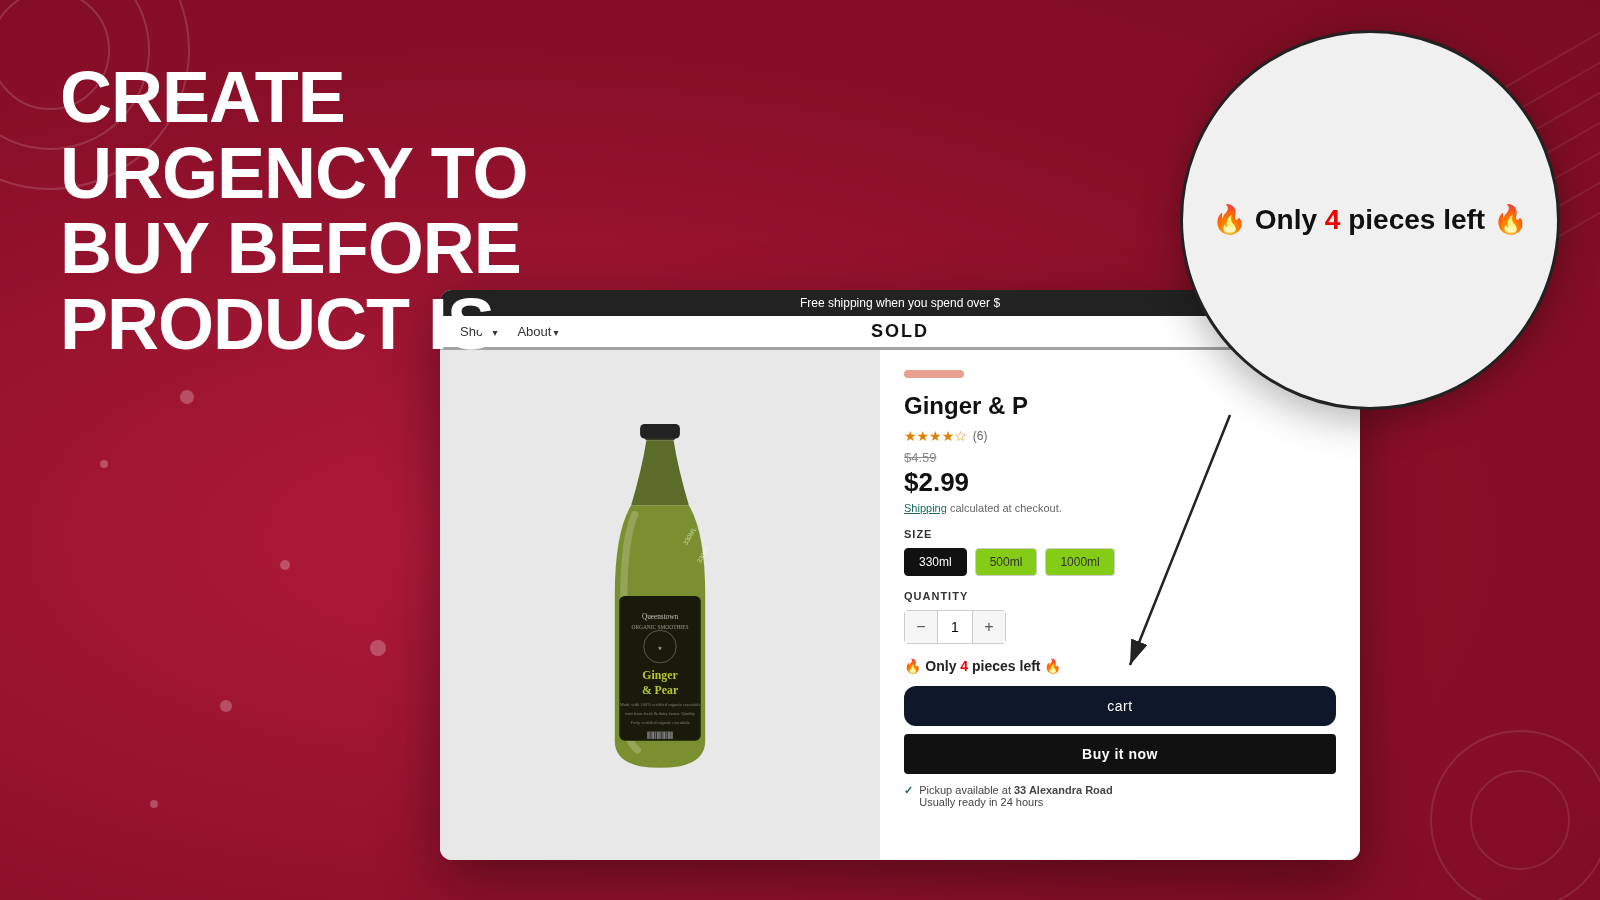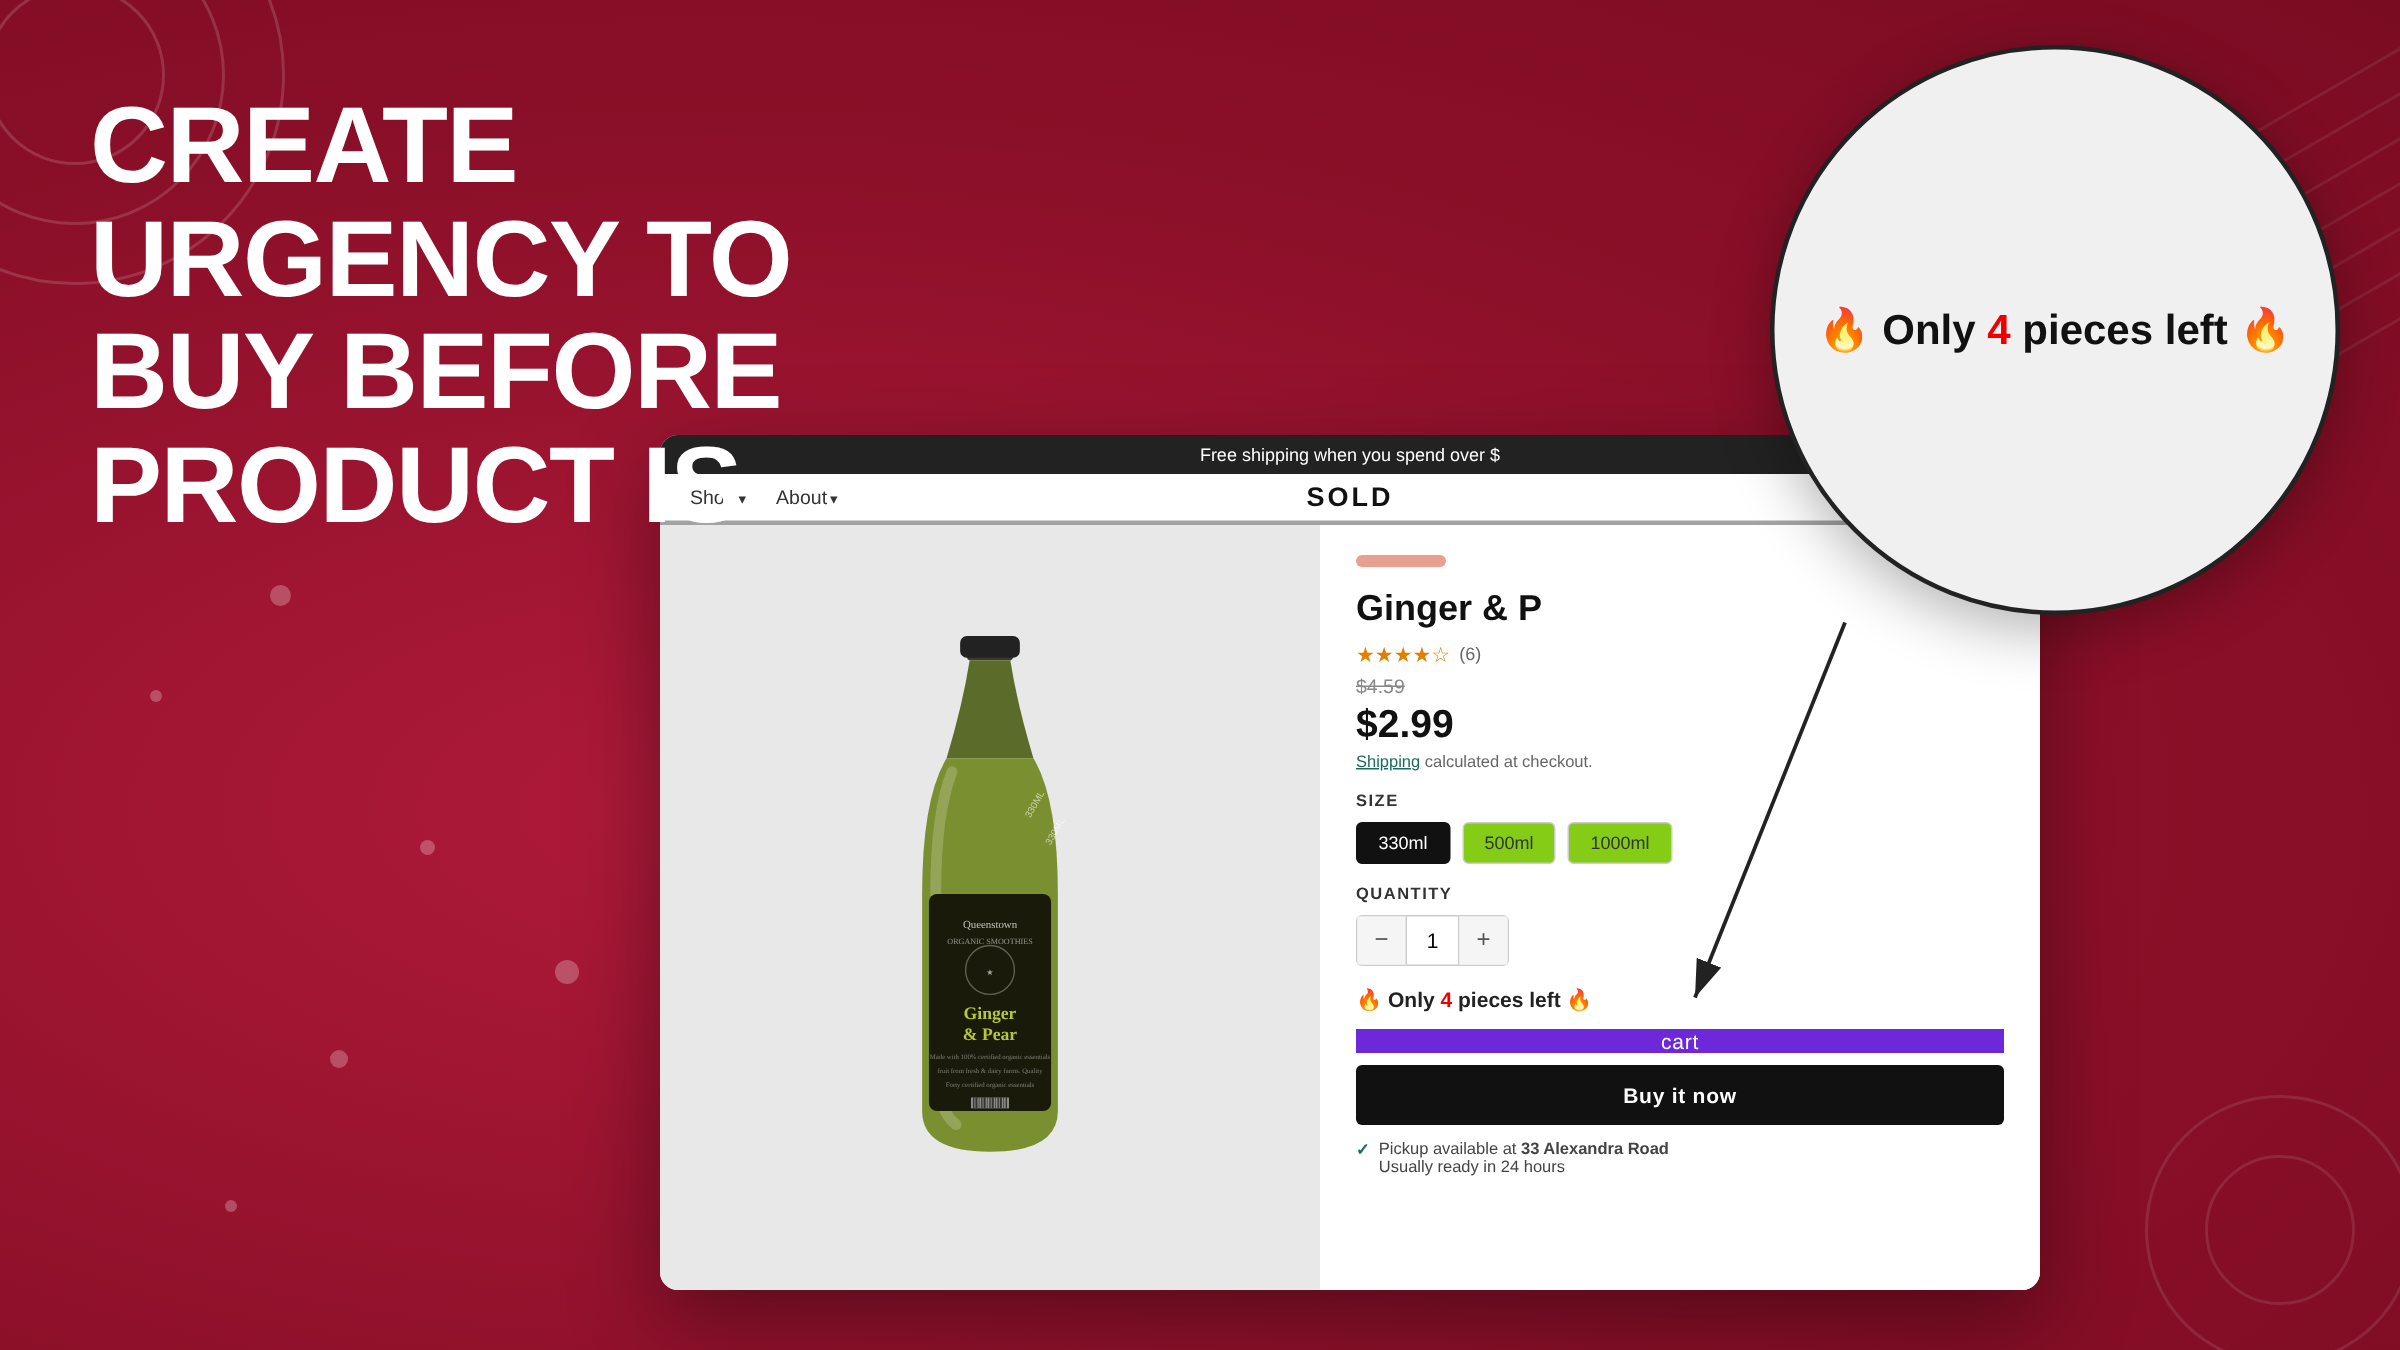--- a/index.html
+++ b/index.html
@@ -295,24 +295,25 @@
       font-size: 14px;
       font-weight: 600;
       color: #222;
       margin-bottom: 12px;
     }
     .urgency-num { color: #e00; font-weight: 900; }
 
     
     .add-cart-btn {
       width: 100%;
-      background: #6d28d9;
+      padding: 12px;
+      background: #0f172a;
       color: #fff;
       border: none;
-      border-radius: 0;
+      border-radius: 12px;
       font-size: 14px;
       cursor: pointer;
       margin-bottom: 8px;
       letter-spacing: 0.5px;
     }
 
     
     .buy-now-btn {
       width: 100%;
       padding: 12px;

